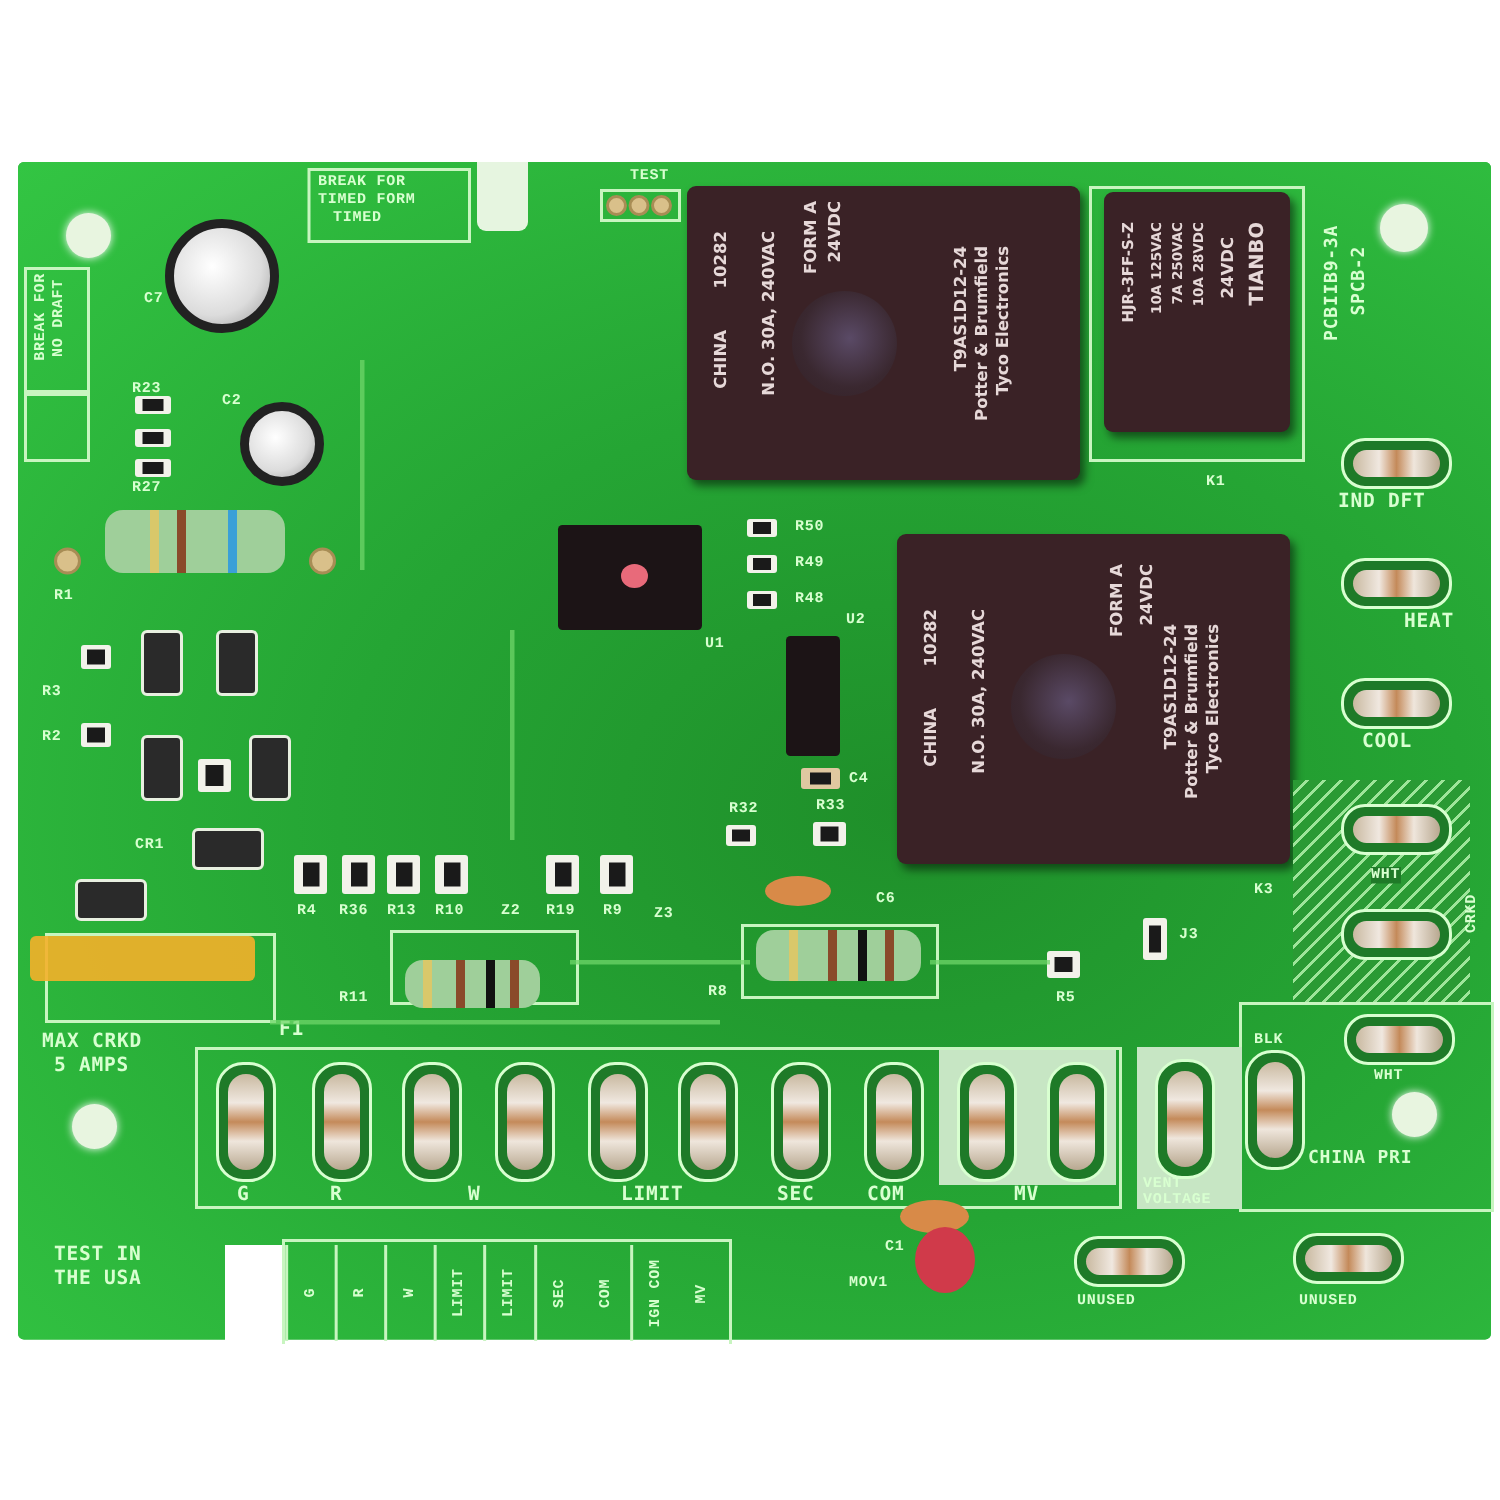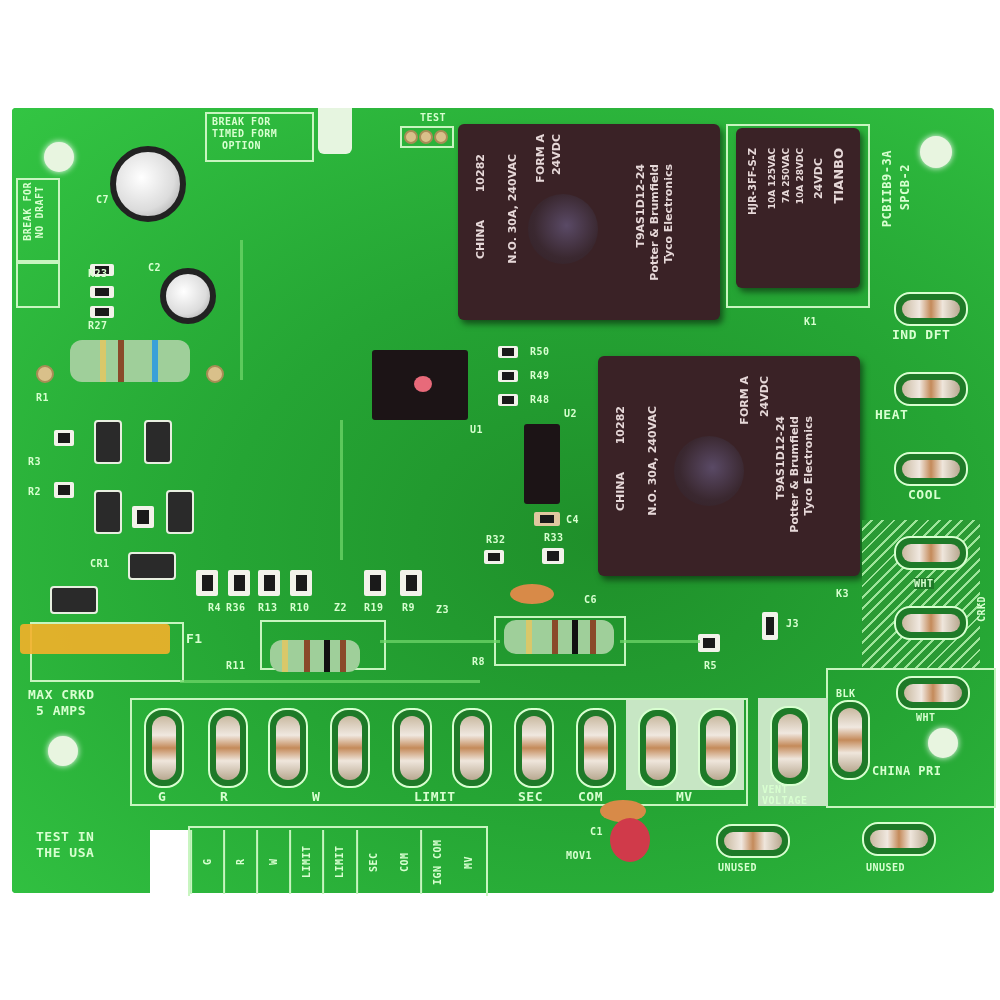--- a/index.html
+++ b/index.html
@@ -1,21 +1,21 @@
 <!DOCTYPE html>
 <html><head>
 <meta charset="utf-8">
 <style>
   html,body{margin:0;padding:0;background:#ffffff;}
   body{width:1000px;height:1000px;position:relative;overflow:hidden;font-family:"DejaVu Sans Mono","Liberation Mono",monospace;}
   .board{position:absolute;left:12px;top:108px;width:982px;height:785px;background:#2bb53a;border-radius:4px;}
   .board-glow{position:absolute;inset:0;background:radial-gradient(ellipse at 60% 55%, #1f8f2a 0%, #25a534 45%, #33c543 100%);border-radius:4px;}
   .notch-top{position:absolute;background:#ffffff;}
   .silk{position:absolute;color:#d8ffd0;font-weight:bold;font-size:13px;letter-spacing:0.5px;line-height:14px;}
-  .silk.sm{font-size:10px;line-height:11px;}
+  .silk.sm{font-size:10px;line-height:11px;font-family:Liberation Mono, monospace;}
   .silk.vert{writing-mode:vertical-rl;}
   .box{position:absolute;border:2px solid #c8f5c0;}
   .trace{position:absolute;background:#6fd66a;opacity:.75;}
   .hole{position:absolute;border-radius:50%;background:#e8f5e0;box-shadow:0 0 6px #ffffff;}
   .pad{position:absolute;border-radius:50%;background:#d9c08a;border:2px solid #a88d55;}
   .relay{position:absolute;background:#3a2226;border-radius:6px;box-shadow:3px 4px 6px rgba(0,0,0,.5);color:#e6d8d8;}
   .relay .txt{position:absolute;writing-mode:vertical-rl;transform:rotate(180deg);font-size:11px;font-weight:bold;line-height:13px;font-family:"DejaVu Sans",sans-serif;}
   .relay .boss{position:absolute;width:70px;height:70px;border-radius:50%;background:radial-gradient(circle at 55% 45%,#5a4a66 0%,#3a2830 60%,#332026 100%);}
   .terminal-h{position:absolute;width:70px;height:30px;border-radius:16px;background:#1e7a28;border:2px solid #d8ffd0;}
   .terminal-h::after{content:"";position:absolute;left:6px;top:6px;right:6px;bottom:6px;border-radius:10px;background:linear-gradient(90deg,#c9b9a0,#f0e8e0 30%,#c48a5a 50%,#efe6dc 70%,#b8a890);}
@@ -45,21 +45,21 @@
 <div class="notch-top" style="left:150px;top:830px;width:40px;height:70px;background:#ffffff;"></div>
 
 <div class="hole" style="left:44px;top:142px;width:30px;height:30px;"></div>
 <div class="hole" style="left:920px;top:136px;width:32px;height:32px;"></div>
 <div class="hole" style="left:48px;top:736px;width:30px;height:30px;"></div>
 <div class="hole" style="left:928px;top:728px;width:30px;height:30px;"></div>
 
 <div class="box" style="left:205px;top:112px;width:105px;height:46px;"></div>
 <div class="silk sm" style="left:212px;top:116px;">BREAK FOR</div>
 <div class="silk sm" style="left:212px;top:128px;">TIMED FORM</div>
-<div class="silk sm" style="left:222px;top:140px;">OPTION</div>
+<div class="silk sm" style="left:222px;top:140px;">TIMED</div>
 
 <div class="box" style="left:16px;top:178px;width:40px;height:80px;"></div>
 <div class="silk sm vert" style="left:22px;top:182px;transform:rotate(180deg);">BREAK FOR</div>
 <div class="silk sm vert" style="left:34px;top:186px;transform:rotate(180deg);">NO DRAFT</div>
 <div class="box" style="left:16px;top:262px;width:40px;height:42px;border-width:2px;"></div>
 
 <div class="silk sm" style="left:420px;top:112px;text-align:right;">TEST</div>
 <div class="box" style="left:400px;top:126px;width:50px;height:18px;"></div>
 <div class="pad" style="left:404px;top:130px;width:10px;height:10px;"></div>
 <div class="pad" style="left:419px;top:130px;width:10px;height:10px;"></div>
@@ -69,21 +69,21 @@
 <div class="silk vert" style="left:898px;top:164px;transform:rotate(180deg);font-size:12px;">SPCB-2</div>
 
 <div class="cap-el" style="left:110px;top:146px;width:64px;height:64px;"></div>
 <div class="silk sm" style="left:96px;top:194px;">C7</div>
 <div class="cap-el" style="left:160px;top:268px;width:44px;height:44px;"></div>
 <div class="silk sm" style="left:148px;top:262px;">C2</div>
 
 <div class="smd h" style="left:90px;top:264px;width:24px;height:12px;"></div>
 <div class="smd h" style="left:90px;top:286px;width:24px;height:12px;"></div>
 <div class="smd h" style="left:90px;top:306px;width:24px;height:12px;"></div>
-<div class="silk sm" style="left:88px;top:268px;">R23</div>
+<div class="silk sm" style="left:88px;top:254px;">R23</div>
 <div class="silk sm" style="left:88px;top:320px;">R27</div>
 
 <div class="res-th" style="left:70px;top:340px;width:120px;height:42px;">
   <div class="band" style="left:30px;background:#d9c86a;"></div>
   <div class="band" style="left:48px;background:#8a4a2a;"></div>
   <div class="band" style="left:82px;background:#3aa0d8;"></div>
 </div>
 <div class="pad" style="left:36px;top:365px;width:14px;height:14px;"></div>
 <div class="pad" style="left:206px;top:365px;width:14px;height:14px;"></div>
 <div class="silk sm" style="left:36px;top:392px;">R1</div>
@@ -100,32 +100,32 @@
 <div class="silk sm" style="left:28px;top:456px;">R3</div>
 <div class="silk sm" style="left:28px;top:486px;">R2</div>
 <div class="silk sm" style="left:90px;top:558px;">CR1</div>
 
 <div class="smd" style="left:196px;top:570px;width:22px;height:26px;"></div>
 <div class="smd" style="left:228px;top:570px;width:22px;height:26px;"></div>
 <div class="smd" style="left:258px;top:570px;width:22px;height:26px;"></div>
 <div class="smd" style="left:290px;top:570px;width:22px;height:26px;"></div>
 <div class="smd" style="left:364px;top:570px;width:22px;height:26px;"></div>
 <div class="smd" style="left:400px;top:570px;width:22px;height:26px;"></div>
-<div class="silk sm" style="left:208px;top:602px;">R4</div>
+<div class="silk sm" style="left:198px;top:602px;">R4</div>
 <div class="silk sm" style="left:226px;top:602px;">R36</div>
 <div class="silk sm" style="left:258px;top:602px;">R13</div>
 <div class="silk sm" style="left:290px;top:602px;">R10</div>
 <div class="silk sm" style="left:334px;top:602px;">Z2</div>
 <div class="silk sm" style="left:364px;top:602px;">R19</div>
 <div class="silk sm" style="left:402px;top:602px;">R9</div>
 <div class="silk sm" style="left:436px;top:604px;">Z3</div>
 
 <div class="box" style="left:30px;top:622px;width:150px;height:56px;"></div>
 <div class="fuse" style="left:20px;top:624px;width:150px;height:30px;"></div>
-<div class="silk" style="left:186px;top:632px;">F1</div>
+<div class="silk" style="left:186px;top:680px;">F1</div>
 <div class="silk" style="left:28px;top:688px;">MAX CRKD</div>
 <div class="silk" style="left:36px;top:704px;">5 AMPS</div>
 
 <div class="box" style="left:260px;top:620px;width:122px;height:46px;"></div>
 <div class="res-th" style="left:270px;top:640px;width:90px;height:32px;">
   <div class="band" style="left:12px;background:#d9c86a;"></div>
   <div class="band" style="left:34px;background:#8a4a2a;"></div>
   <div class="band" style="left:54px;background:#111;"></div>
   <div class="band" style="left:70px;background:#8a4a2a;"></div>
 </div>
@@ -196,21 +196,21 @@
   <div class="txt" style="left:160px;top:20px;">24VDC</div>
   <div class="txt" style="left:176px;top:60px;">T9AS1D12-24</div>
   <div class="txt" style="left:190px;top:60px;">Potter &amp; Brumfield</div>
   <div class="txt" style="left:204px;top:60px;">Tyco Electronics</div>
 </div>
 <div class="silk sm" style="left:836px;top:588px;">K3</div>
 
 <div class="terminal-h" style="left:894px;top:292px;"></div>
 <div class="silk" style="left:892px;top:328px;">IND DFT</div>
 <div class="terminal-h" style="left:894px;top:372px;"></div>
-<div class="silk" style="left:875px;top:408px;">HEAT</div>
+<div class="silk" style="left:936px;top:408px;">HEAT</div>
 <div class="terminal-h" style="left:894px;top:452px;"></div>
 <div class="silk" style="left:908px;top:488px;">COOL</div>
 
 <div class="hatch" style="left:862px;top:520px;width:118px;height:148px;"></div>
 <div class="terminal-h" style="left:894px;top:536px;"></div>
 <div class="silk sm" style="left:914px;top:578px;background:#1f7a28;">WHT</div>
 <div class="terminal-h" style="left:894px;top:606px;"></div>
 <div class="silk sm vert" style="left:976px;top:596px;transform:rotate(180deg);">CRKD</div>
 
 <div class="box" style="left:826px;top:668px;width:166px;height:136px;"></div>

